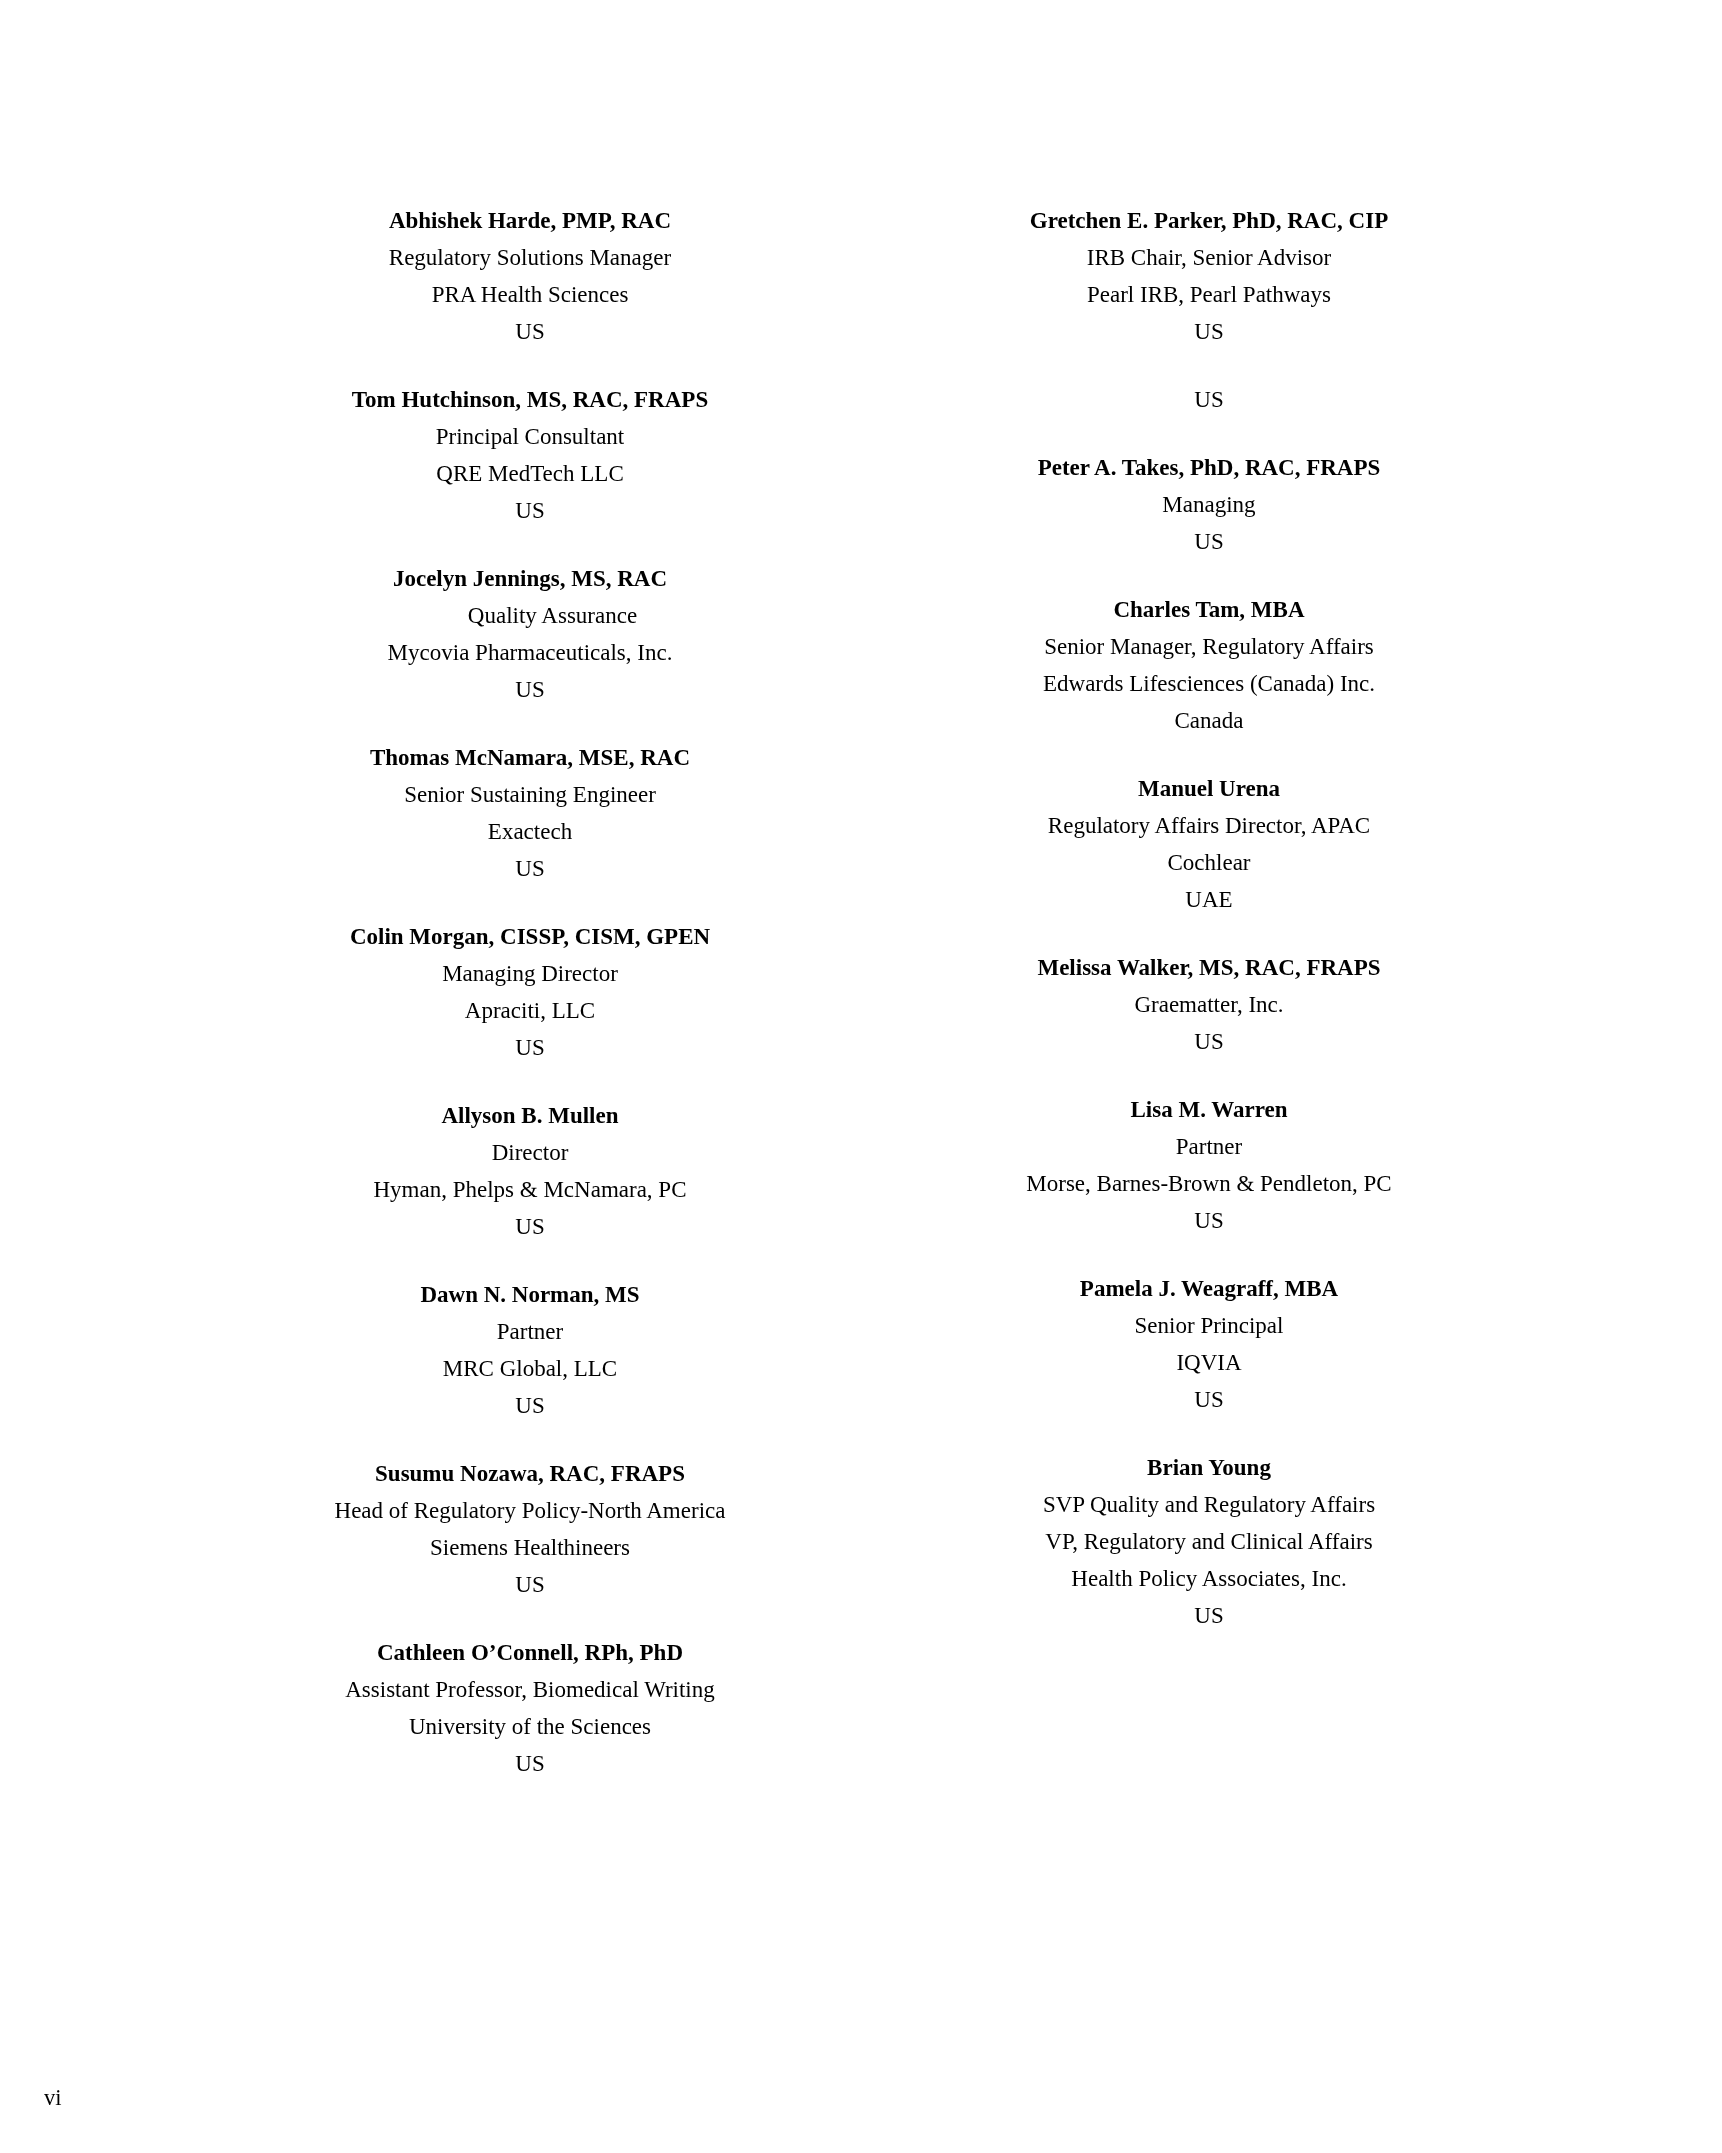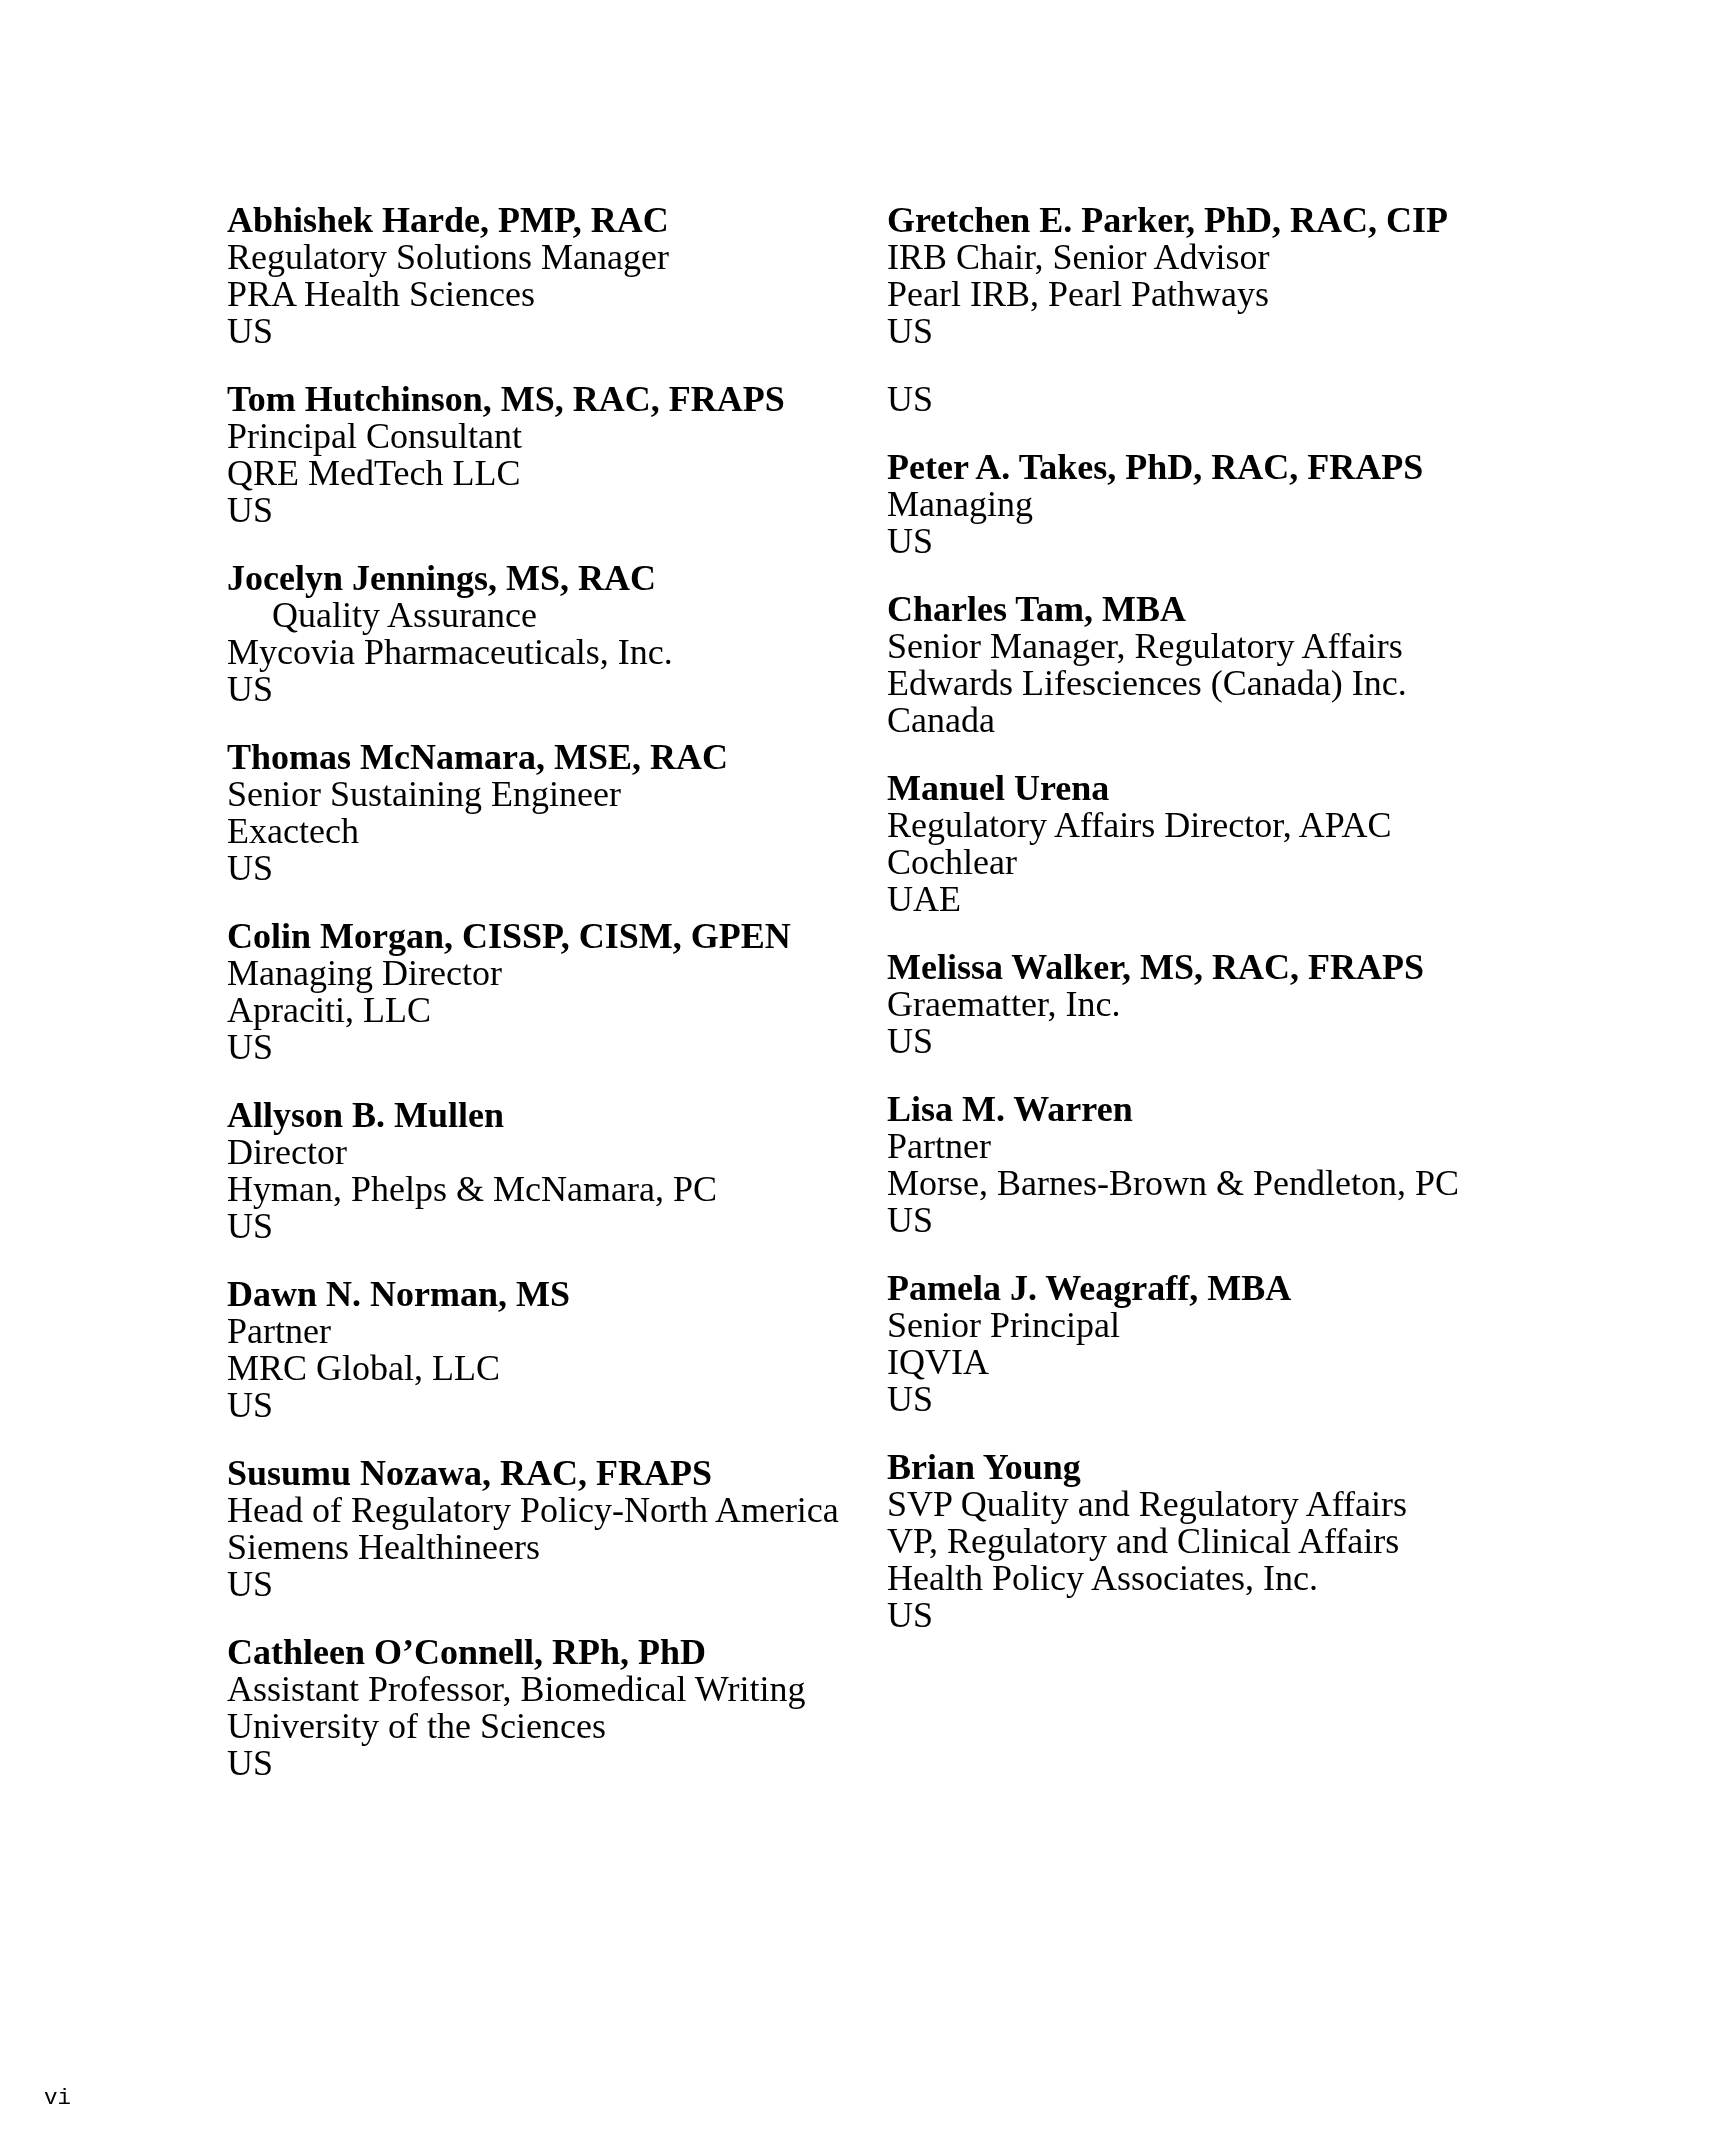--- a/index.html
+++ b/index.html
@@ -20,39 +20,40 @@
     inset: 0;
     background: #ffffff;
   }
   .column {
     position: absolute;
     top: 202px;
   }
   .column-left  { left: 215px; width: 618px; }
   .column-right { left: 875px; width: 656px; }
   .entry {
-    font-size: 36px;
+    font-size: 23px;
     line-height: 37px;
     margin: 0 0 31px 12px;
+    text-align: center;
   }
   .entry-name {
     font-weight: bold;
     white-space: nowrap;
   }
   .entry-line {
     white-space: nowrap;
   }
   .entry-line.indent {
     padding-left: 45px;
   }
   .folio {
     position: absolute;
     left: 44px;
     top: 2084px;
-    font-family: Liberation Mono, monospace;
+    font-family: Liberation Serif, serif;
     font-size: 22.5px;
     line-height: 28px;
   }
 </style>
 </head>
 <body>
 
 <div class="page">
   <div class="column column-left">
   <div class="entry">

